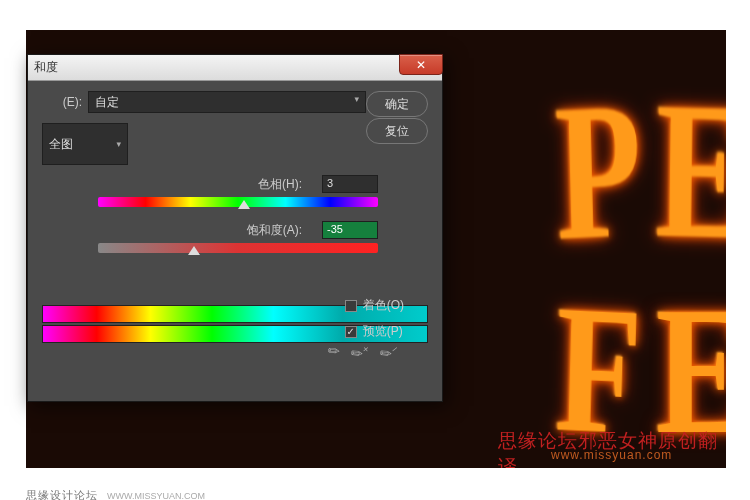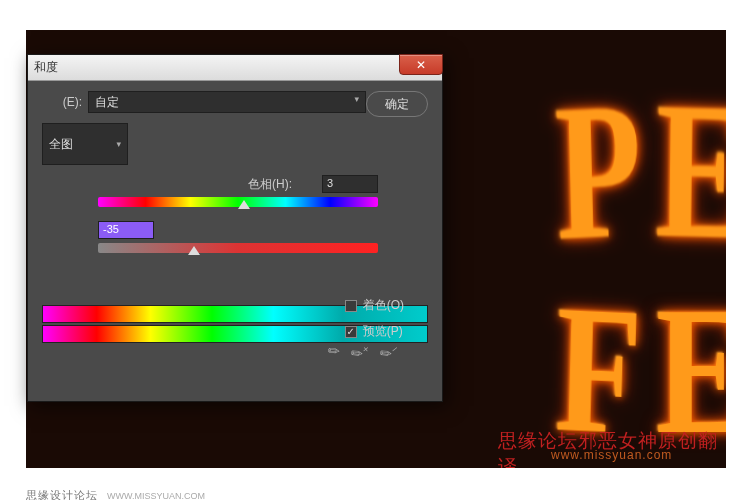--- a/index.html
+++ b/index.html
@@ -25,23 +25,23 @@
 .lbl{width:40px;text-align:right;margin-right:6px;color:#ccc}
 .select{flex:0 0 278px;height:22px;background:#2f2f2f;border:1px solid #1f1f1f;color:#ddd;padding:2px 6px;display:flex;align-items:flex-start;justify-content:space-between}
 .select2{flex:0 0 86px;height:22px;background:#2f2f2f;border:1px solid #1f1f1f;color:#ddd;padding:20px 6px;display:flex;align-items:center;justify-content:space-between}
 .chev{font-size:9px;color:#aaa}
 .gear{margin-left:10px;color:#bbb;font-size:13px}
 .btncol{position:absolute;right:14px;top:10px;display:flex;flex-direction:column;gap:1px}
 .btn{width:62px;height:26px;border:1px solid #777;border-radius:13px;background:#4a4a4a;color:#ddd;display:flex;align-items:center;justify-content:center;font-size:12px}
 .sliders{margin-left:56px;margin-top:6px;width:280px}
 .srow{margin-bottom:14px}
 .slabel{display:flex;justify-content:space-between;align-items:center;margin-bottom:4px}
-.slabel span:first-child{flex:1;text-align:right;padding-right:30px;color:#ccc}
+.slabel span:first-child{flex:1;text-align:right;padding-right:20px;color:#ccc}
 .numbox{width:56px;height:18px;background:#2f2f2f;border:1px solid #1f1f1f;color:#ddd;padding:1px 4px;font-size:11px}
-.numbox.sel{background:#8b5cf6;color:#fff}
+.numbox.sel{background:#15803d;color:#fff}
 .track{position:relative;height:10px;border-radius:2px}
 .hue-strip{background:linear-gradient(90deg,#f0f,#f00 17%,#ff0 33%,#0f0 50%,#0ff 67%,#00f 83%,#f0f)}
 .sat-strip{background:linear-gradient(90deg,#888,#d33 50%,#f22)}
 .lit-strip{background:linear-gradient(90deg,#000,#888 50%,#fff)}
 .thumb{position:absolute;top:3px;width:0;height:0;border-left:6px solid transparent;border-right:6px solid transparent;border-bottom:9px solid #ddd}
 .checks{position:absolute;right:38px;top:216px;font-size:12px;color:#ccc}
 .crow{display:flex;align-items:center;margin-bottom:9px}
 .cbox{width:12px;height:12px;border:1px solid #888;margin-right:6px;background:#3a3a3a;display:flex;align-items:center;justify-content:center;font-size:10px;color:#ddd}
 .eyedrops{position:absolute;left:300px;top:262px;display:flex;gap:10px;color:#aaa;font-size:14px}
 .eyedrops span{transform:rotate(-40deg);display:inline-block}
@@ -78,34 +78,36 @@
     </div>
     <div class="row">
       <div class="select2">
         <span>全图</span>
         <span class="chev">▾</span>
       </div>
     </div>
 
     <div class="btncol">
       <div class="btn">确定</div>
+      <div class="btn">复位</div>
     </div>
 
     <div class="sliders">
       <div class="srow">
         <div class="slabel">
           <span>色相(H):</span>
           <div class="numbox">3</div>
         </div>
         <div class="track hue-strip">
           <div class="thumb" style="left:50%"></div>
         </div>
       </div>
       <div class="srow">
         <div class="slabel">
+          <span>饱和度(A):</span>
           <div class="numbox sel">-35</div>
         </div>
         <div class="track sat-strip">
           <div class="thumb" style="left:32%"></div>
         </div>
       </div>
     </div>
 
     <div class="eyedrops">
       <span>✎</span>

